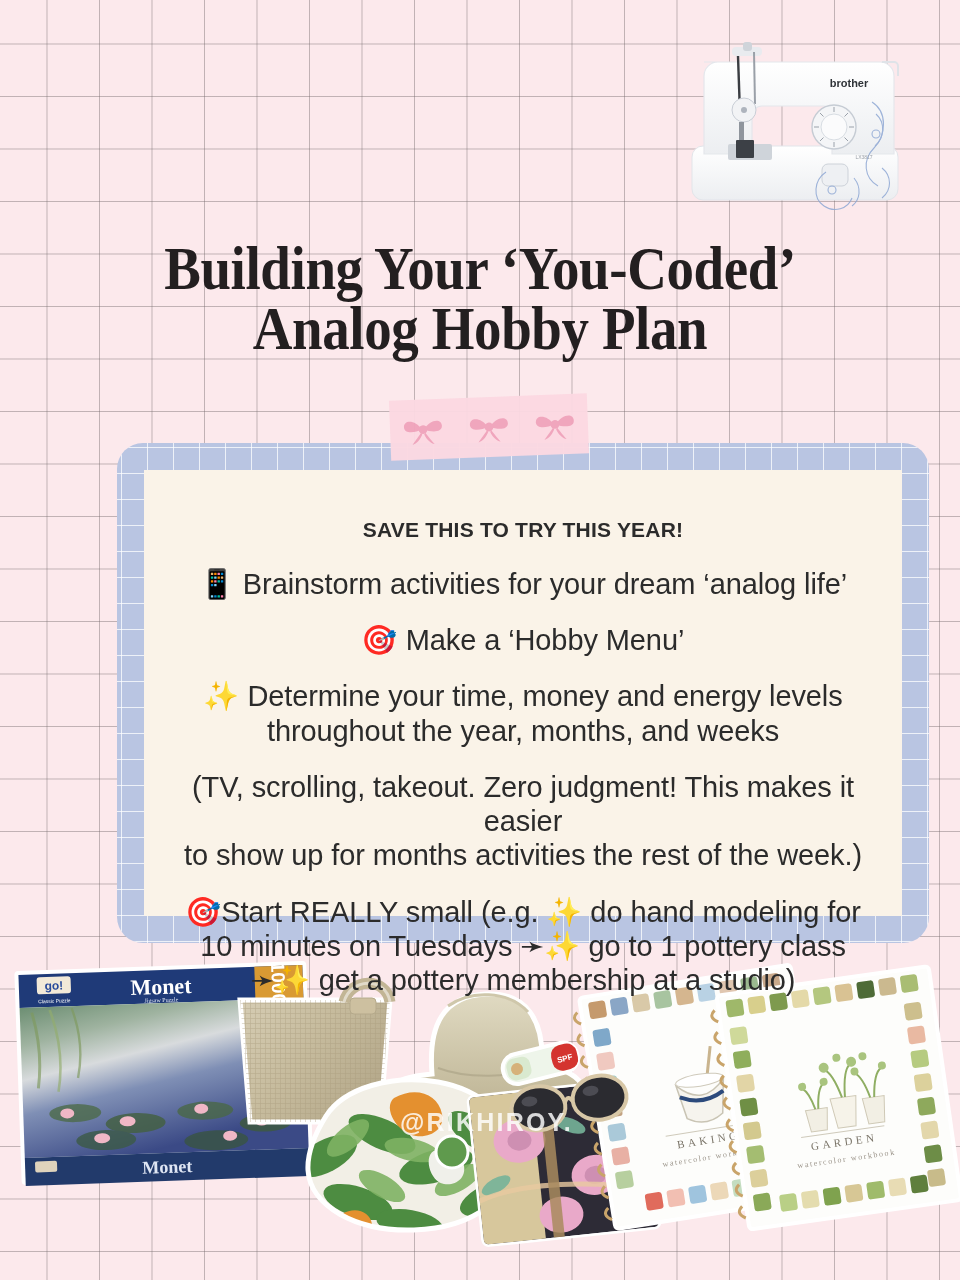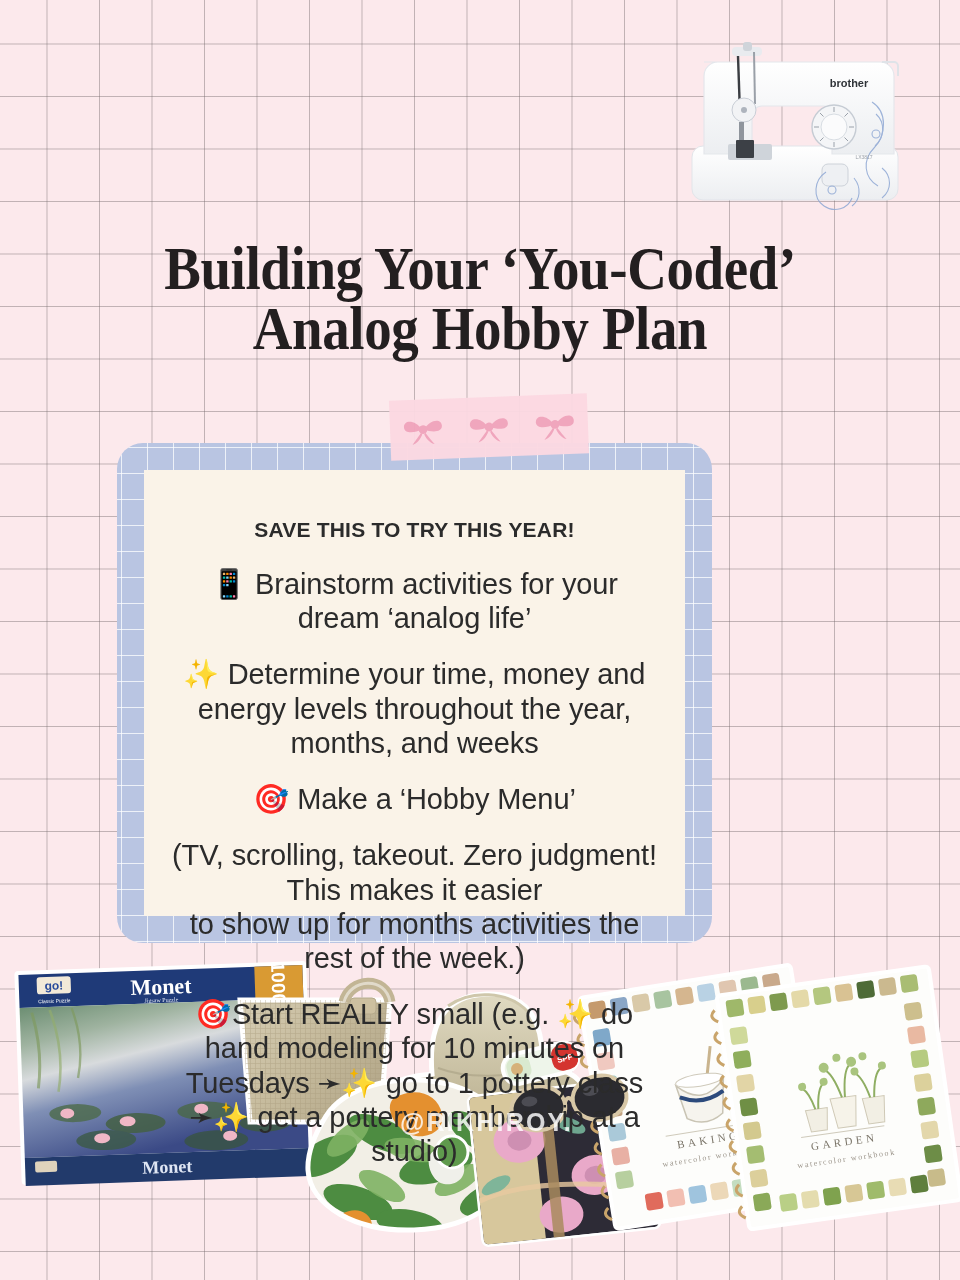--- a/index.html
+++ b/index.html
@@ -46,21 +46,21 @@
     transform:rotate(-2.2deg);
     z-index:4;
     display:flex; align-items:center; justify-content:space-around;
     opacity:.96;
   }
   .bow-icon{ width:44px; height:34px; }
 
   
   #hobby-card{
     position:absolute; left:117px; top:443px;
-    width:595px; height:500px;
+    width:812px; height:500px;
     background-color:#b9c5e2;
     border-radius:26px;
     z-index:3;
   }
   #card-grid{
     position:absolute; inset:0;
     border-radius:26px;
     background-image:
       linear-gradient(to right, rgba(255,255,255,.75) 1.5px, transparent 1.5px),
       linear-gradient(to bottom, rgba(255,255,255,.75) 1.5px, transparent 1.5px);
@@ -230,27 +230,27 @@
   <div id="card-content">
 
     <div id="card-heading">SAVE THIS TO TRY THIS YEAR!</div>
 
     <div class="bullet">
       <span class="emoji">📱</span>
       <span>Brainstorm activities for your dream ‘analog life’</span>
     </div>
 
     <div class="bullet">
+      <span class="emoji">🎯</span>
+      <span>Make a ‘Hobby Menu’</span>
+    </div>
+
+    <div class="bullet">
       <span class="emoji">✨</span>
       <span>Determine your time, money and energy levels throughout the year, months, and weeks</span>
-    </div>
-
-    <div class="bullet">
-      <span class="emoji">🎯</span>
-      <span>Make a ‘Hobby Menu’</span>
     </div>
 
     <div class="bullet">
       <div>(TV, scrolling, takeout. Zero judgment! This makes it easier</div>
       <div>to show up for months activities the rest of the week.)</div>
     </div>
 
     <div class="bullet">
       <span class="emoji">🎯</span><span>Start REALLY small (e.g. </span><span class="emoji">✨</span><span> do hand modeling for 10 minutes on Tuesdays </span><span class="emoji">➛</span><span class="emoji">✨</span><span> go to 1 pottery class </span><span class="emoji">➛</span><span class="emoji">✨</span><span> get a pottery membership at a studio)</span>
     </div>

